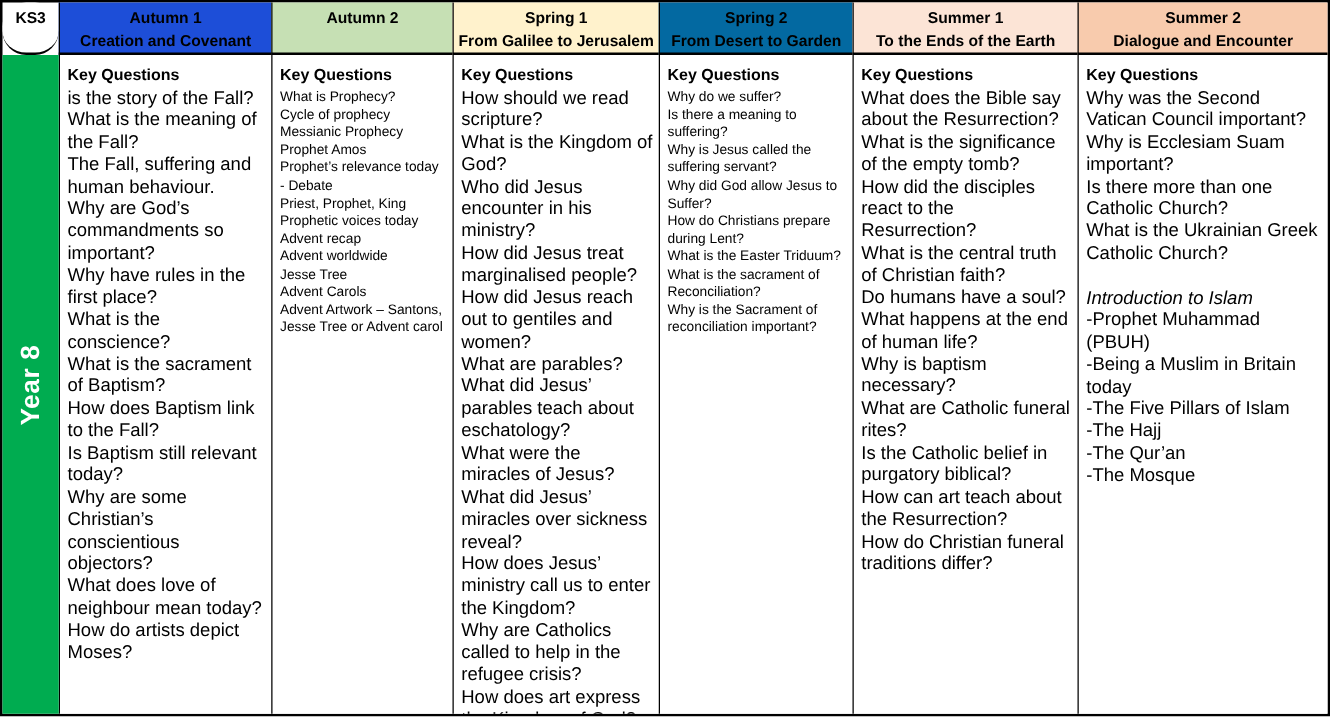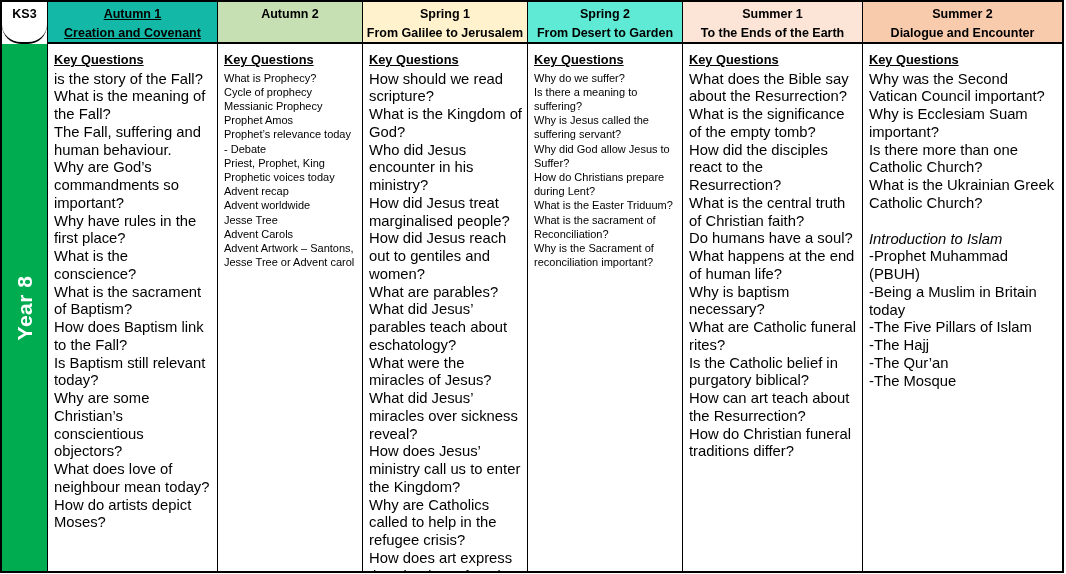--- a/index.html
+++ b/index.html
@@ -51,51 +51,50 @@
     top: 50%; left: 50%;
     transform: translate(-50%, -50%) rotate(-90deg);
     color: #fff;
     font-weight: bold;
     font-size: 21px;
     white-space: nowrap;
     letter-spacing: 0.5px;
   }
   .kq {
     font-weight: bold;
-    text-decoration: underline;
     font-size: 12.8px;
     line-height: 1.3;
     margin-bottom: 2px;
   }
   .size-lg .q { font-size: 14.8px; line-height: 1.2; }
   .size-sm .q { font-size: 11px; line-height: 1.29; }
   .q.indent { }
   .q.italic { font-style: italic; }
   .q.spacer { margin-top: 18px; }
 </style>
 </head>
 <body>
 
 <div class="frame" id="frame">
     <div class="hcell" style="background: rgb(255, 255, 255); border-radius: 19px;">
       <span>KS3</span>
     </div>
-    <div class="hcell" style="background: #14b8a6; text-decoration: underline;">
+    <div class="hcell" style="background: #1d4ed8;">
       <div>Autumn 1</div>
       <div>Creation and Covenant</div>
     </div>
     <div class="hcell" style="background: rgb(198, 224, 180); gap: 20px;">
       <div>Autumn 2</div>
       <div>Prophecy and Promise</div>
     </div>
     <div class="hcell" style="background: rgb(255, 242, 204);">
       <div>Spring 1</div>
       <div>From Galilee to Jerusalem</div>
     </div>
-    <div class="hcell" style="background: #5eead4;">
+    <div class="hcell" style="background: #0369a1;">
       <div>Spring 2</div>
       <div>From Desert to Garden</div>
     </div>
     <div class="hcell" style="background: rgb(252, 228, 214);">
       <div>Summer 1</div>
       <div>To the Ends of the Earth</div>
     </div>
     <div class="hcell" style="background: rgb(248, 203, 173);">
       <div>Summer 2</div>
       <div>Dialogue and Encounter</div>

